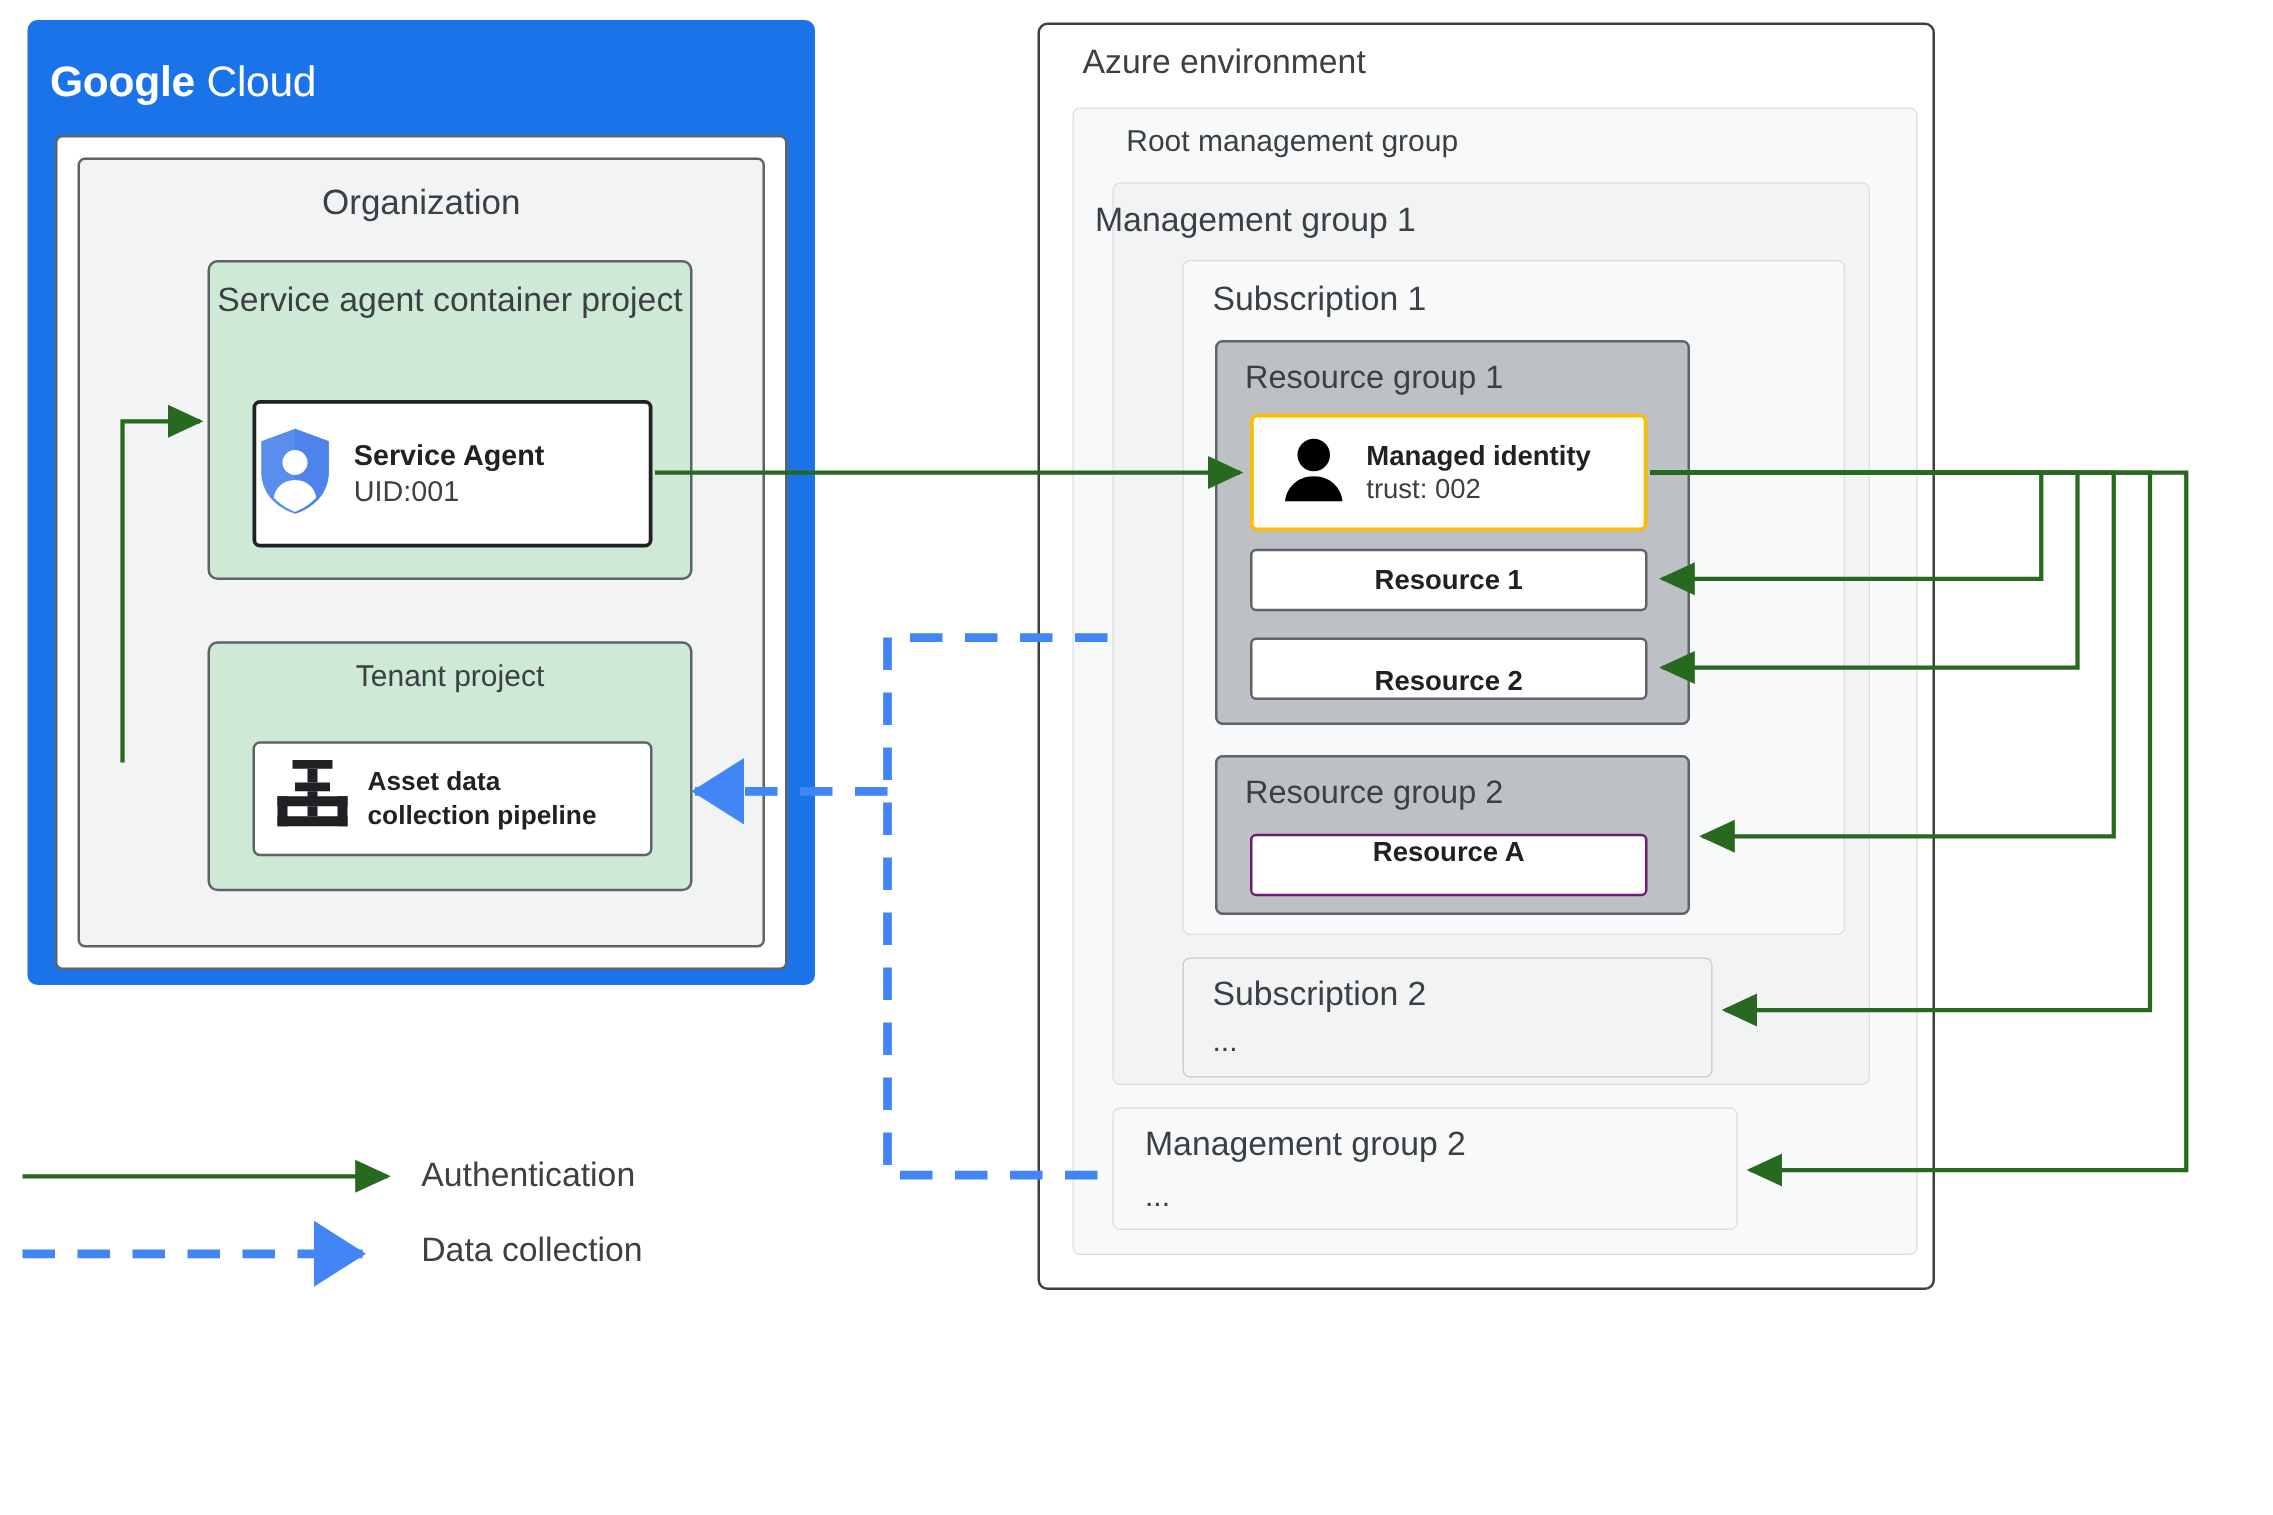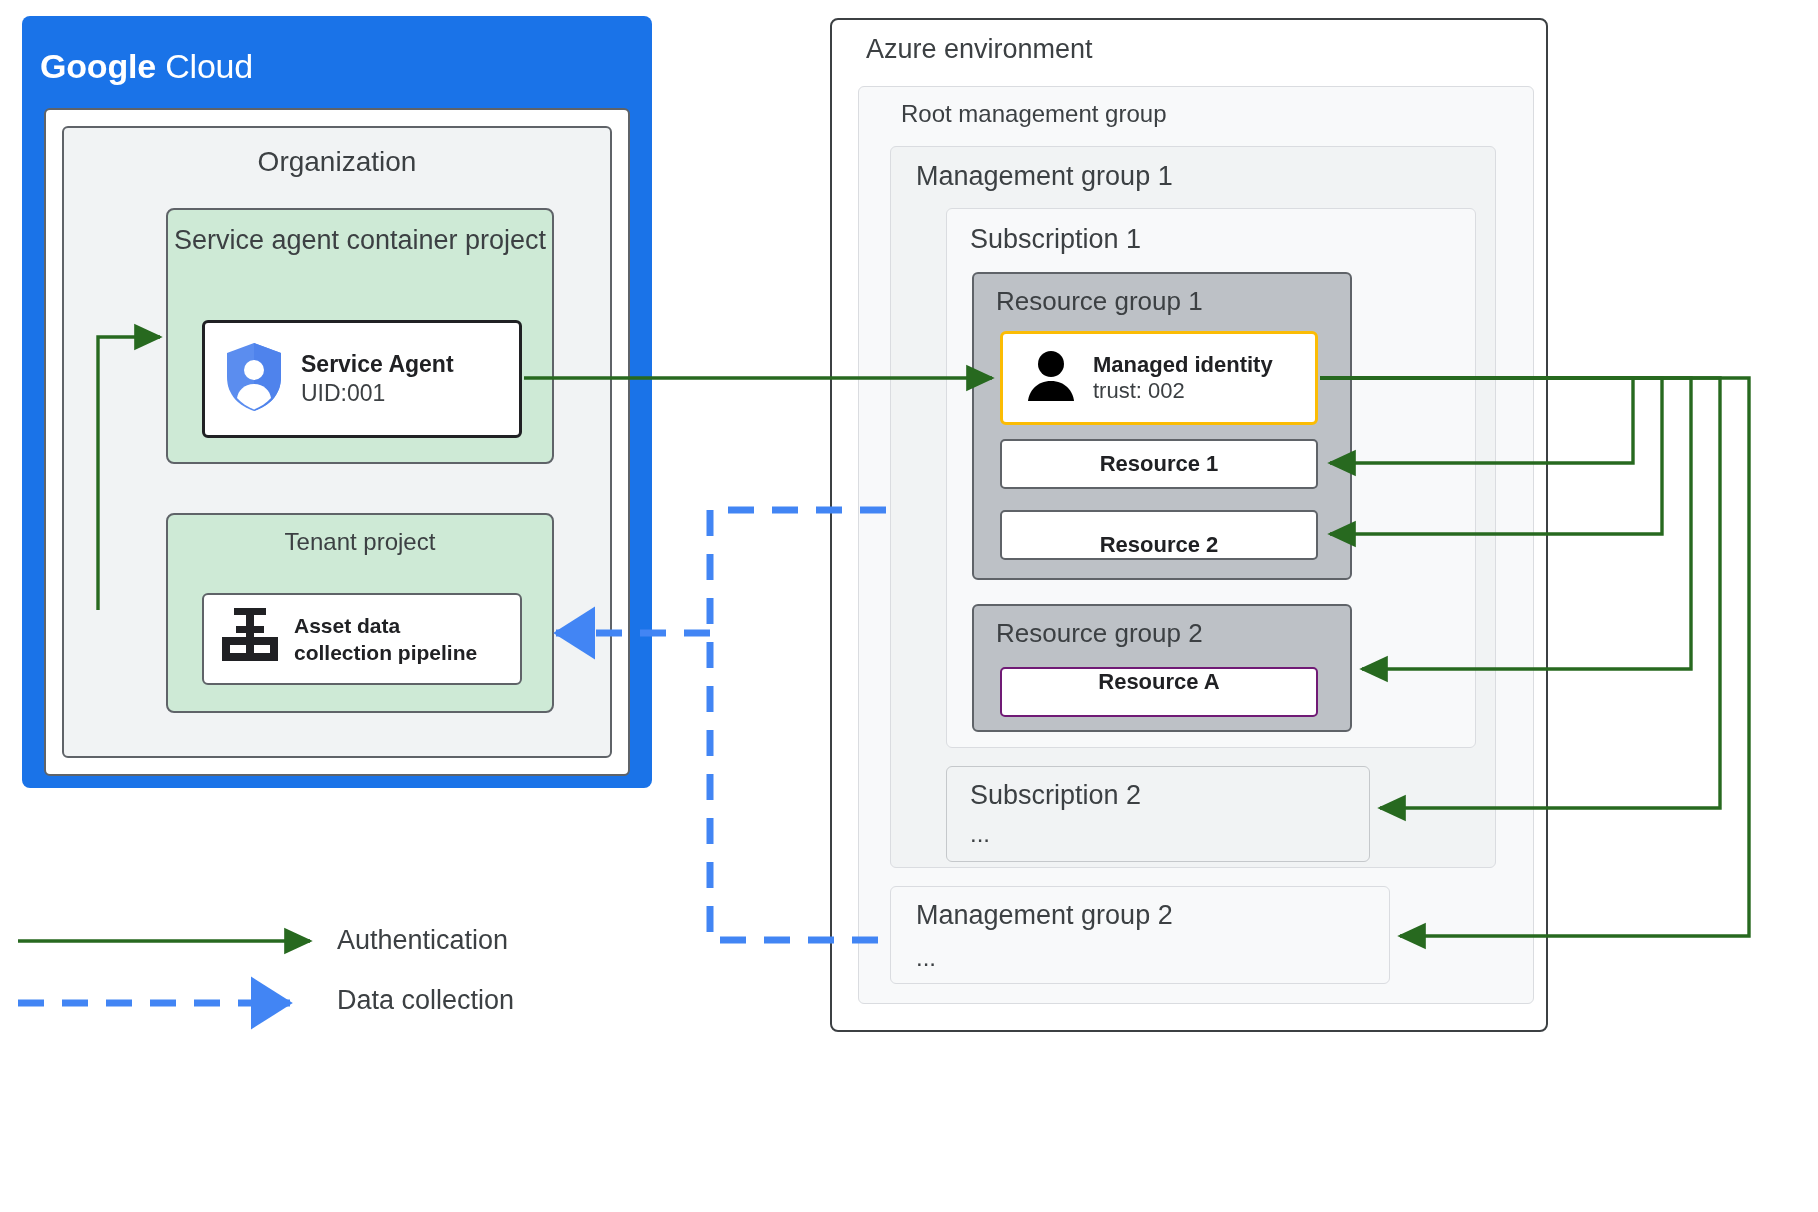--- a/index.html
+++ b/index.html
@@ -23,21 +23,21 @@
   #org-title{left:62px;top:146px;width:550px;text-align:center;font-size:28px;
              color:#3c4043;}
 
   #sac-box{left:166px;top:208px;width:388px;height:256px;background:#ceead6;
            border:2px solid #5f6368;border-radius:8px;}
   #sac-title{left:170px;top:222px;width:380px;text-align:center;font-size:27px;
              line-height:36px;color:#3c4043;}
 
   #sa-card{left:202px;top:320px;width:320px;height:118px;background:#ffffff;
            border:3px solid #202124;border-radius:6px;
-           display:flex;align-items:center;gap:16px;padding-left:18px;}
+           display:flex;align-items:center;gap:16px;}
   #sa-text{display:flex;flex-direction:column;gap:2px;}
   #sa-name{font-size:23px;font-weight:700;color:#202124;}
   #sa-uid{font-size:23px;font-weight:400;color:#3c4043;}
 
   #tenant-box{left:166px;top:513px;width:388px;height:200px;background:#ceead6;
               border:2px solid #5f6368;border-radius:8px;}
   #tenant-title{left:170px;top:528px;width:380px;text-align:center;font-size:24px;
                 color:#3c4043;}
 
   #pipe-card{left:202px;top:593px;width:320px;height:92px;background:#ffffff;
@@ -49,21 +49,21 @@
   #azure-box{left:830px;top:18px;width:718px;height:1014px;background:#ffffff;
              border:2px solid #3c4043;border-radius:8px;}
   #azure-title{left:866px;top:34px;font-size:27px;color:#3c4043;}
 
   #root-mg{left:858px;top:86px;width:676px;height:918px;background:#f8f9fa;
            border:1px solid #dadce0;border-radius:6px;}
   #root-title{left:886px;top:100px;font-size:24px;color:#3c4043;margin-left:15px;}
 
   #mg1{left:890px;top:146px;width:606px;height:722px;background:#f1f3f4;
        border:1px solid #dadce0;border-radius:6px;}
-  #mg1-title{left:916px;top:161px;font-size:27px;color:#3c4043;}
+  #mg1-title{left:876px;top:161px;font-size:27px;color:#3c4043;}
 
   #sub1{left:946px;top:208px;width:530px;height:540px;background:#f8f9fa;
         border:1px solid #dadce0;border-radius:6px;}
   #sub1-title{left:970px;top:224px;font-size:27px;color:#3c4043;}
 
   #rg1{left:972px;top:272px;width:380px;height:308px;background:#bdc1c6;
        border:2px solid #5f6368;border-radius:6px;}
   #rg1-title{left:996px;top:286px;font-size:26px;color:#3c4043;}
 
   #mi-card{left:1000px;top:331px;width:318px;height:94px;background:#ffffff;

